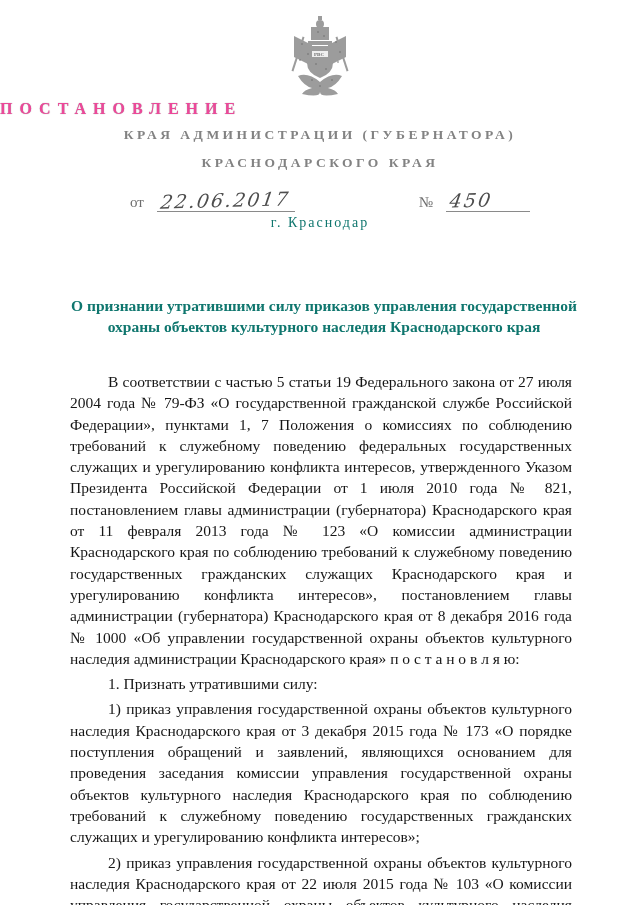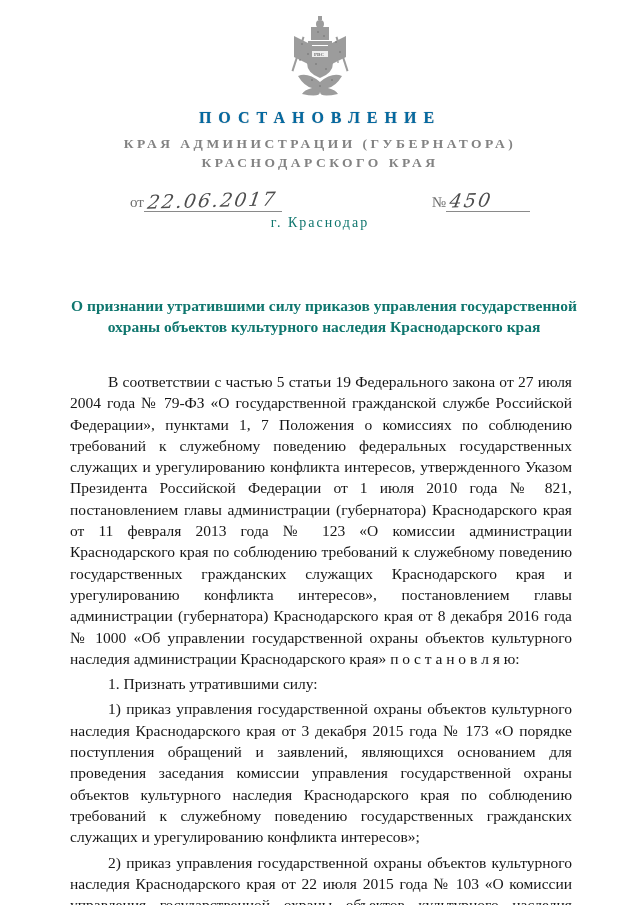--- a/index.html
+++ b/index.html
@@ -17,56 +17,54 @@
     height: 905px;
     background: #ffffff;
   }
 
   
   .emblem-wrap {
     padding-top: 14px;
     text-align: center;
   }
   .org-line1 {
-    margin-top: 9px;
-    text-align: center;
     font-size: 16px;
     font-weight: bold;
     letter-spacing: 7px;
-    color: #0369a1;
+    color: #ec4899;
     text-shadow: 0 0 1px #9a9a9a;
   }
   .org-line2 {
     margin-top: 9px;
     text-align: center;
     font-size: 13.5px;
     font-weight: bold;
     letter-spacing: 3.5px;
     color: #828282;
   }
   .org-line3 {
-    margin-top: 3px;
+    margin-top: 12px;
     text-align: center;
     font-size: 13.5px;
     font-weight: bold;
     letter-spacing: 3.5px;
     color: #828282;
   }
 
   
   .meta-row {
     display: flex;
     justify-content: space-between;
     margin: 18px 110px 0 130px;
     align-items: flex-end;
   }
   .meta-group {
     display: flex;
     align-items: flex-end;
-    gap: 0;
+    gap: 13px;
   }
   .meta-label {
     font-size: 15px;
     color: #6d6d6d;
     padding-bottom: 1px;
   }
   .fill-line {
     border-bottom: 1.5px solid #8a8a8a;
     text-align: center;
     padding-bottom: 0px;

